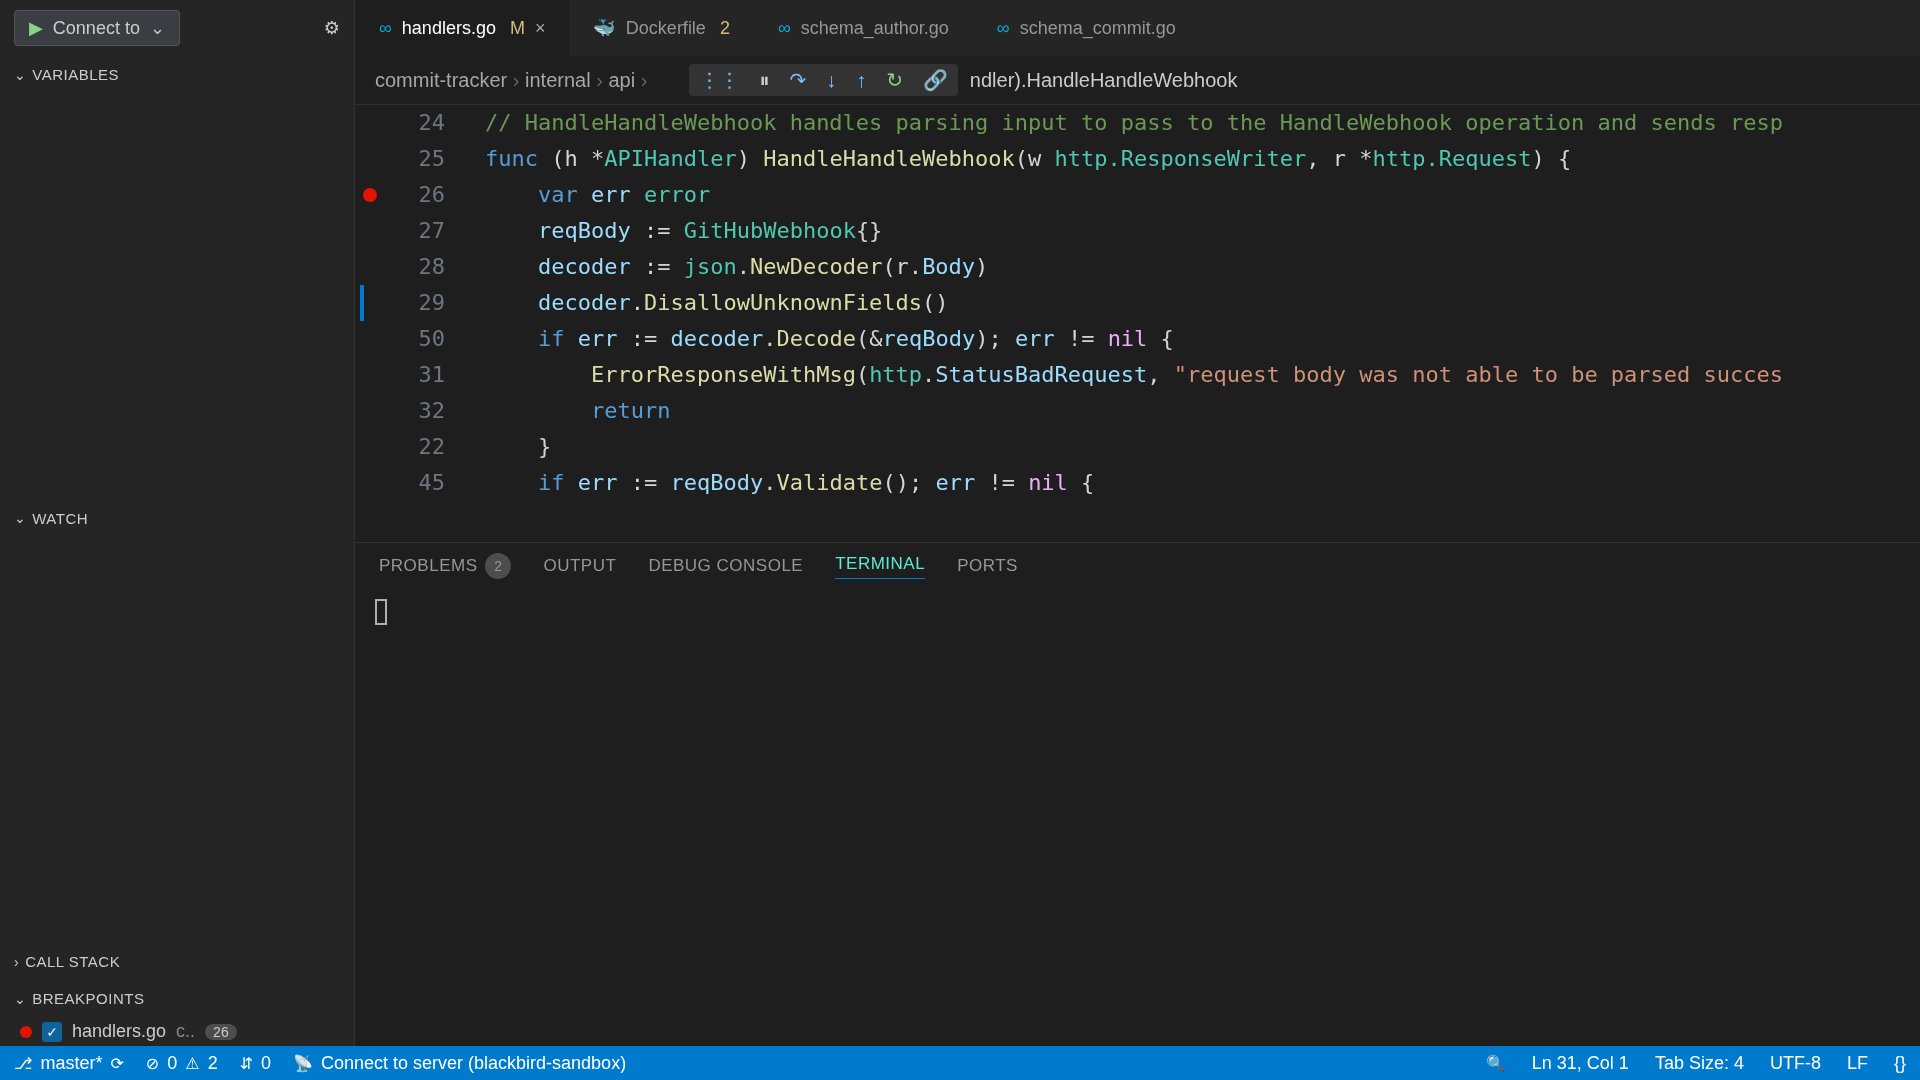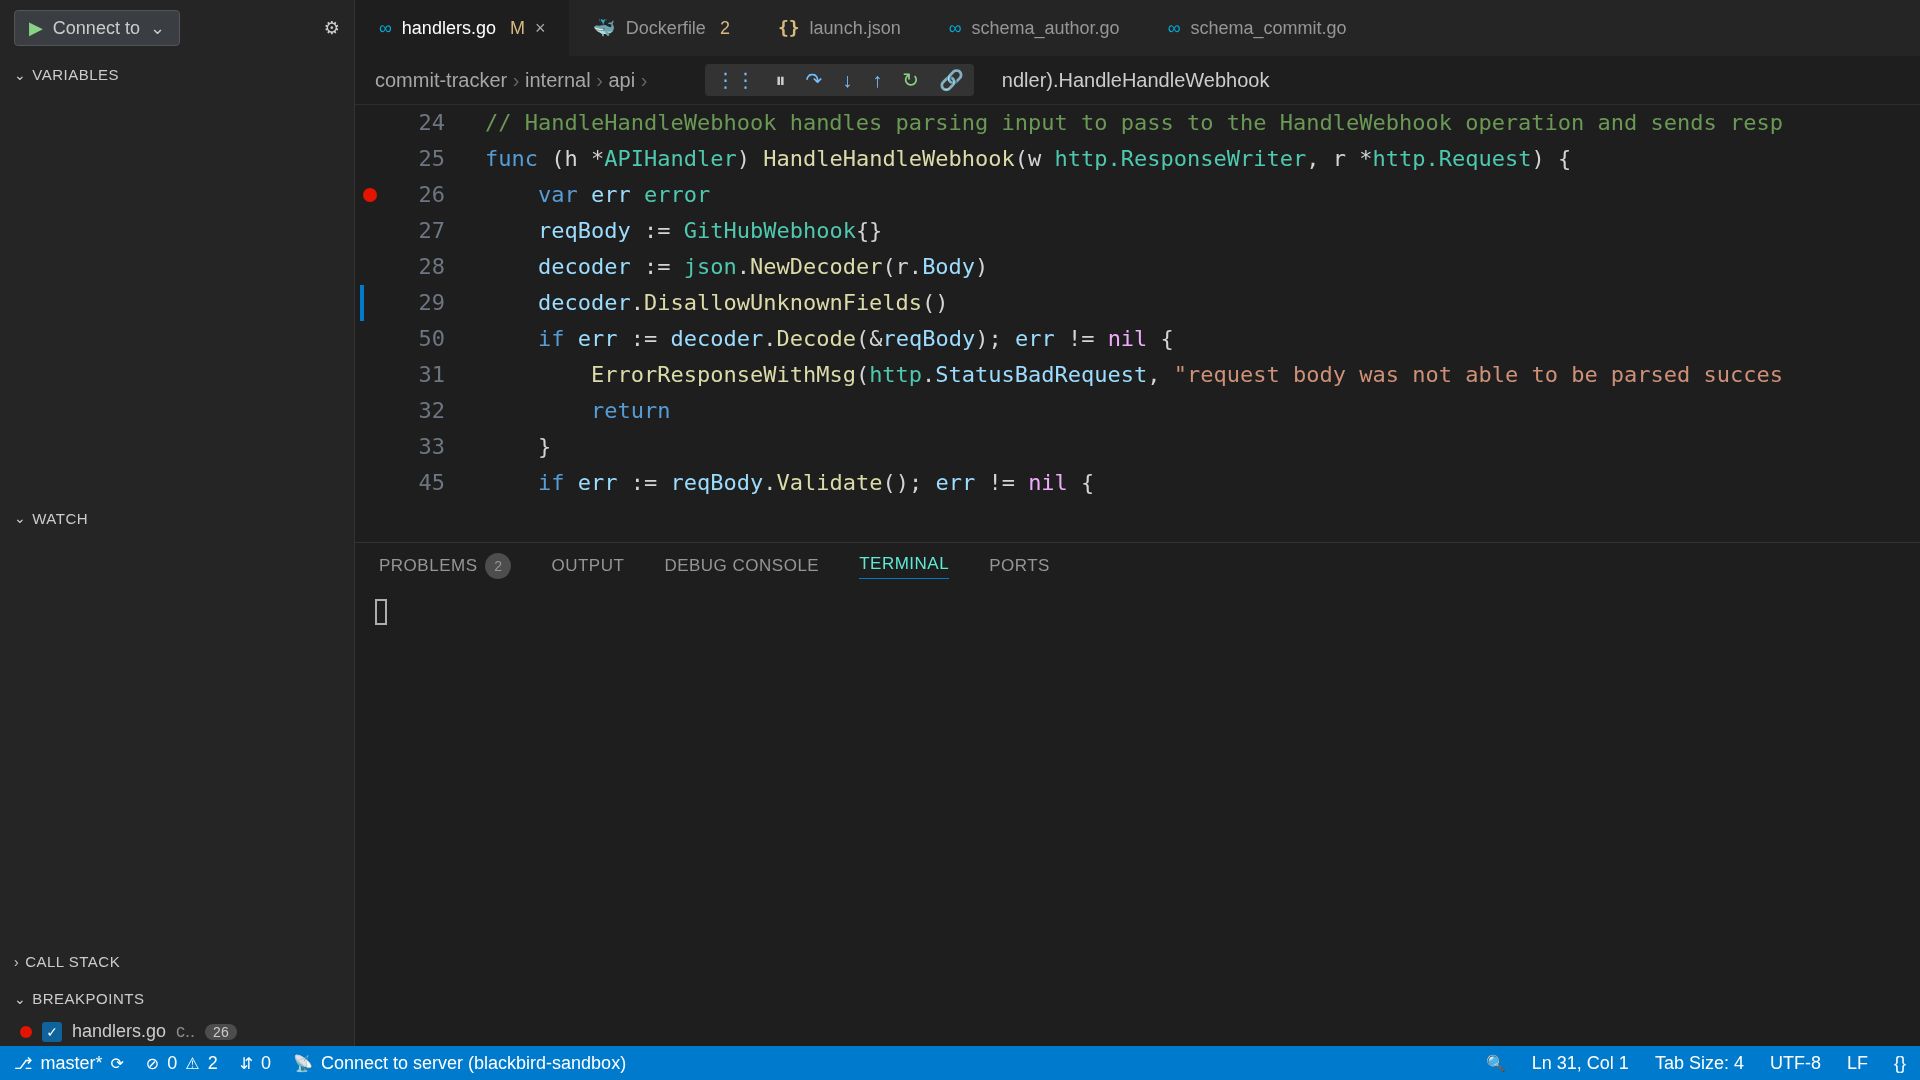--- a/index.html
+++ b/index.html
@@ -94,21 +94,21 @@
 }
 .tab.active { background: #1e1e1e; color: #fff; }
 .tab .filemod { color: #d7ba7d; margin-left: 4px; }
 .tab .close { color: #aaa; font-size: 18px; }
 .icon-go::before{content:"∞"; color:#00acd7;}
 .icon-docker::before{content:"🐳";}
 .icon-json::before{content:"{}"; color:#d7ba7d; font-family:monospace; font-weight:bold;}
 .crumbbar {
   display: flex;
   align-items: center;
-  gap: 28px;
+  gap: 12px;
   padding: 8px 20px;
   font-size: 20px;
   color: #a6a6a6;
   border-bottom: 1px solid #2d2d2d;
 }
 .crumbbar .sep { color: #666; }
 .debug-toolbar {
   display: flex;
   align-items: center;
   gap: 20px;
@@ -150,21 +150,21 @@
 .c-fn{color:#dcdcaa;}
 .c-type{color:#4ec9b0;}
 .c-str{color:#ce9178;}
 .c-prop{color:#9cdcfe;}
 .c-op{color:#d4d4d4;}
 .c-var{color:#9cdcfe;}
 .c-num{color:#f0abfc;}
 .panelbar {
   display:flex;
   align-items:center;
-  gap: 40px;
+  gap: 32px;
   padding: 10px 24px;
   border-top:1px solid #333;
   background:#1e1e1e;
   font-size:17px;
   color:#969696;
   text-transform: uppercase;
   letter-spacing: 0.5px;
 }
 .panelbar .ptab { cursor:pointer; display:flex; align-items:center; gap:8px;}
 .panelbar .ptab.active { color:#5eead4; border-bottom:1px solid #007acc; padding-bottom:4px;}
@@ -240,25 +240,20 @@
         <div class="tab active">
           <span class="icon-go"></span>
     <span>handlers.go</span>
     <span class="filemod">M</span>
     <span class="close">×</span>
         </div>
         <div class="tab">
           <span class="icon-docker"></span>
     <span>Dockerfile</span>
     <span class="filemod">2</span>
-    </div>
-        <div class="tab">
-          <span class="icon-json"></span>
-    <span>launch.json</span>
-
     </div>
         <div class="tab">
           <span class="icon-go"></span>
     <span>schema_author.go</span>
 
     </div>
         <div class="tab">
           <span class="icon-go"></span>
     <span>schema_commit.go</span>
 
@@ -298,21 +293,21 @@
       <div class="gutter" id="gutter">
           <div style="height: 36px;">24</div>
           <div style="height: 36px;">25</div>
           <div style="height: 36px;">26</div>
           <div style="height: 36px;">27</div>
           <div style="height: 36px;">28</div>
           <div style="height: 36px;">29</div>
           <div style="height: 36px;">50</div>
           <div style="height: 36px;">31</div>
           <div style="height: 36px;">32</div>
-          <div style="height: 36px;">33</div>
+          <div style="height: 36px;">22</div>
           <div style="height: 36px;">45</div>
         </div>
       <div class="code" id="code"><div class="line"><span class="c-comment">// HandleHandleWebhook handles parsing input to pass to the HandleWebhook operation and sends resp</span></div><div class="line"><span class="c-kw">func</span> (h <span class="c-op">*</span><span class="c-type">APIHandler</span>) <span class="c-fn">HandleHandleWebhook</span>(w <span class="c-type">http.ResponseWriter</span>, r <span class="c-op">*</span><span class="c-type">http.Request</span>) {</div><div class="line">    <span class="c-kw">var</span> <span class="c-var">err</span> <span class="c-type">error</span></div><div class="line">    <span class="c-var">reqBody</span> := <span class="c-type">GitHubWebhook</span>{}</div><div class="line">    <span class="c-var">decoder</span> := <span class="c-type">json</span>.<span class="c-fn">NewDecoder</span>(r.<span class="c-prop">Body</span>)</div><div class="line">    <span class="c-var">decoder</span>.<span class="c-fn">DisallowUnknownFields</span>()</div><div class="line">    <span class="c-kw">if</span> <span class="c-var">err</span> := <span class="c-var">decoder</span>.<span class="c-fn">Decode</span>(&amp;<span class="c-var">reqBody</span>); <span class="c-var">err</span> != <span class="c-num">nil</span> {</div><div class="line">        <span class="c-fn">ErrorResponseWithMsg</span>(<span class="c-type">http</span>.<span class="c-prop">StatusBadRequest</span>, <span class="c-str">"request body was not able to be parsed succes</span></div><div class="line">        <span class="c-kw">return</span></div><div class="line">    }</div><div class="line">    <span class="c-kw">if</span> <span class="c-var">err</span> := <span class="c-var">reqBody</span>.<span class="c-fn">Validate</span>(); <span class="c-var">err</span> != <span class="c-num">nil</span> {</div></div>
     <div class="currentline-highlight" style="top: 180px;"></div>
       </div>
 
     <div class="panelbar">
       <div class="ptab">
         <span>PROBLEMS</span>
         <span class="badge">2</span>

